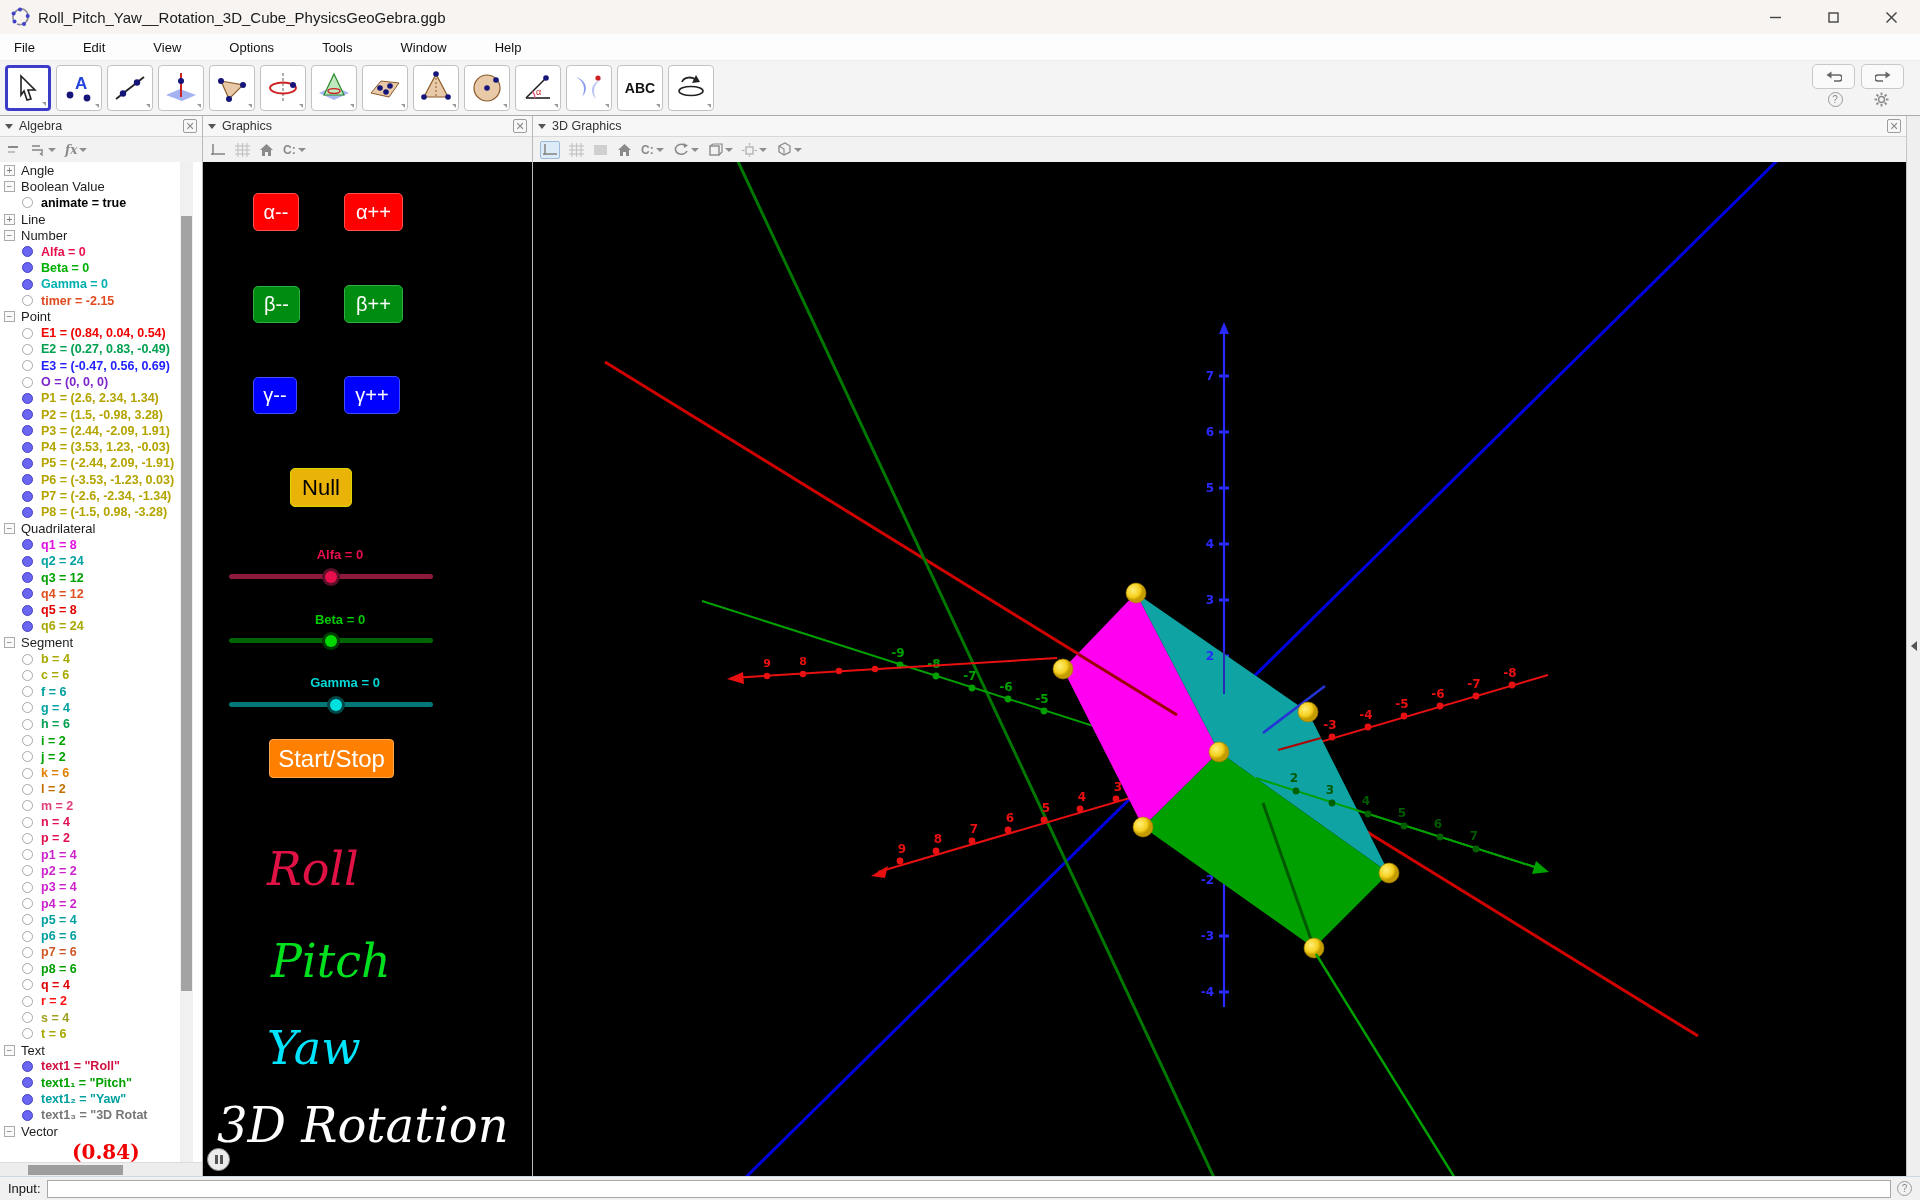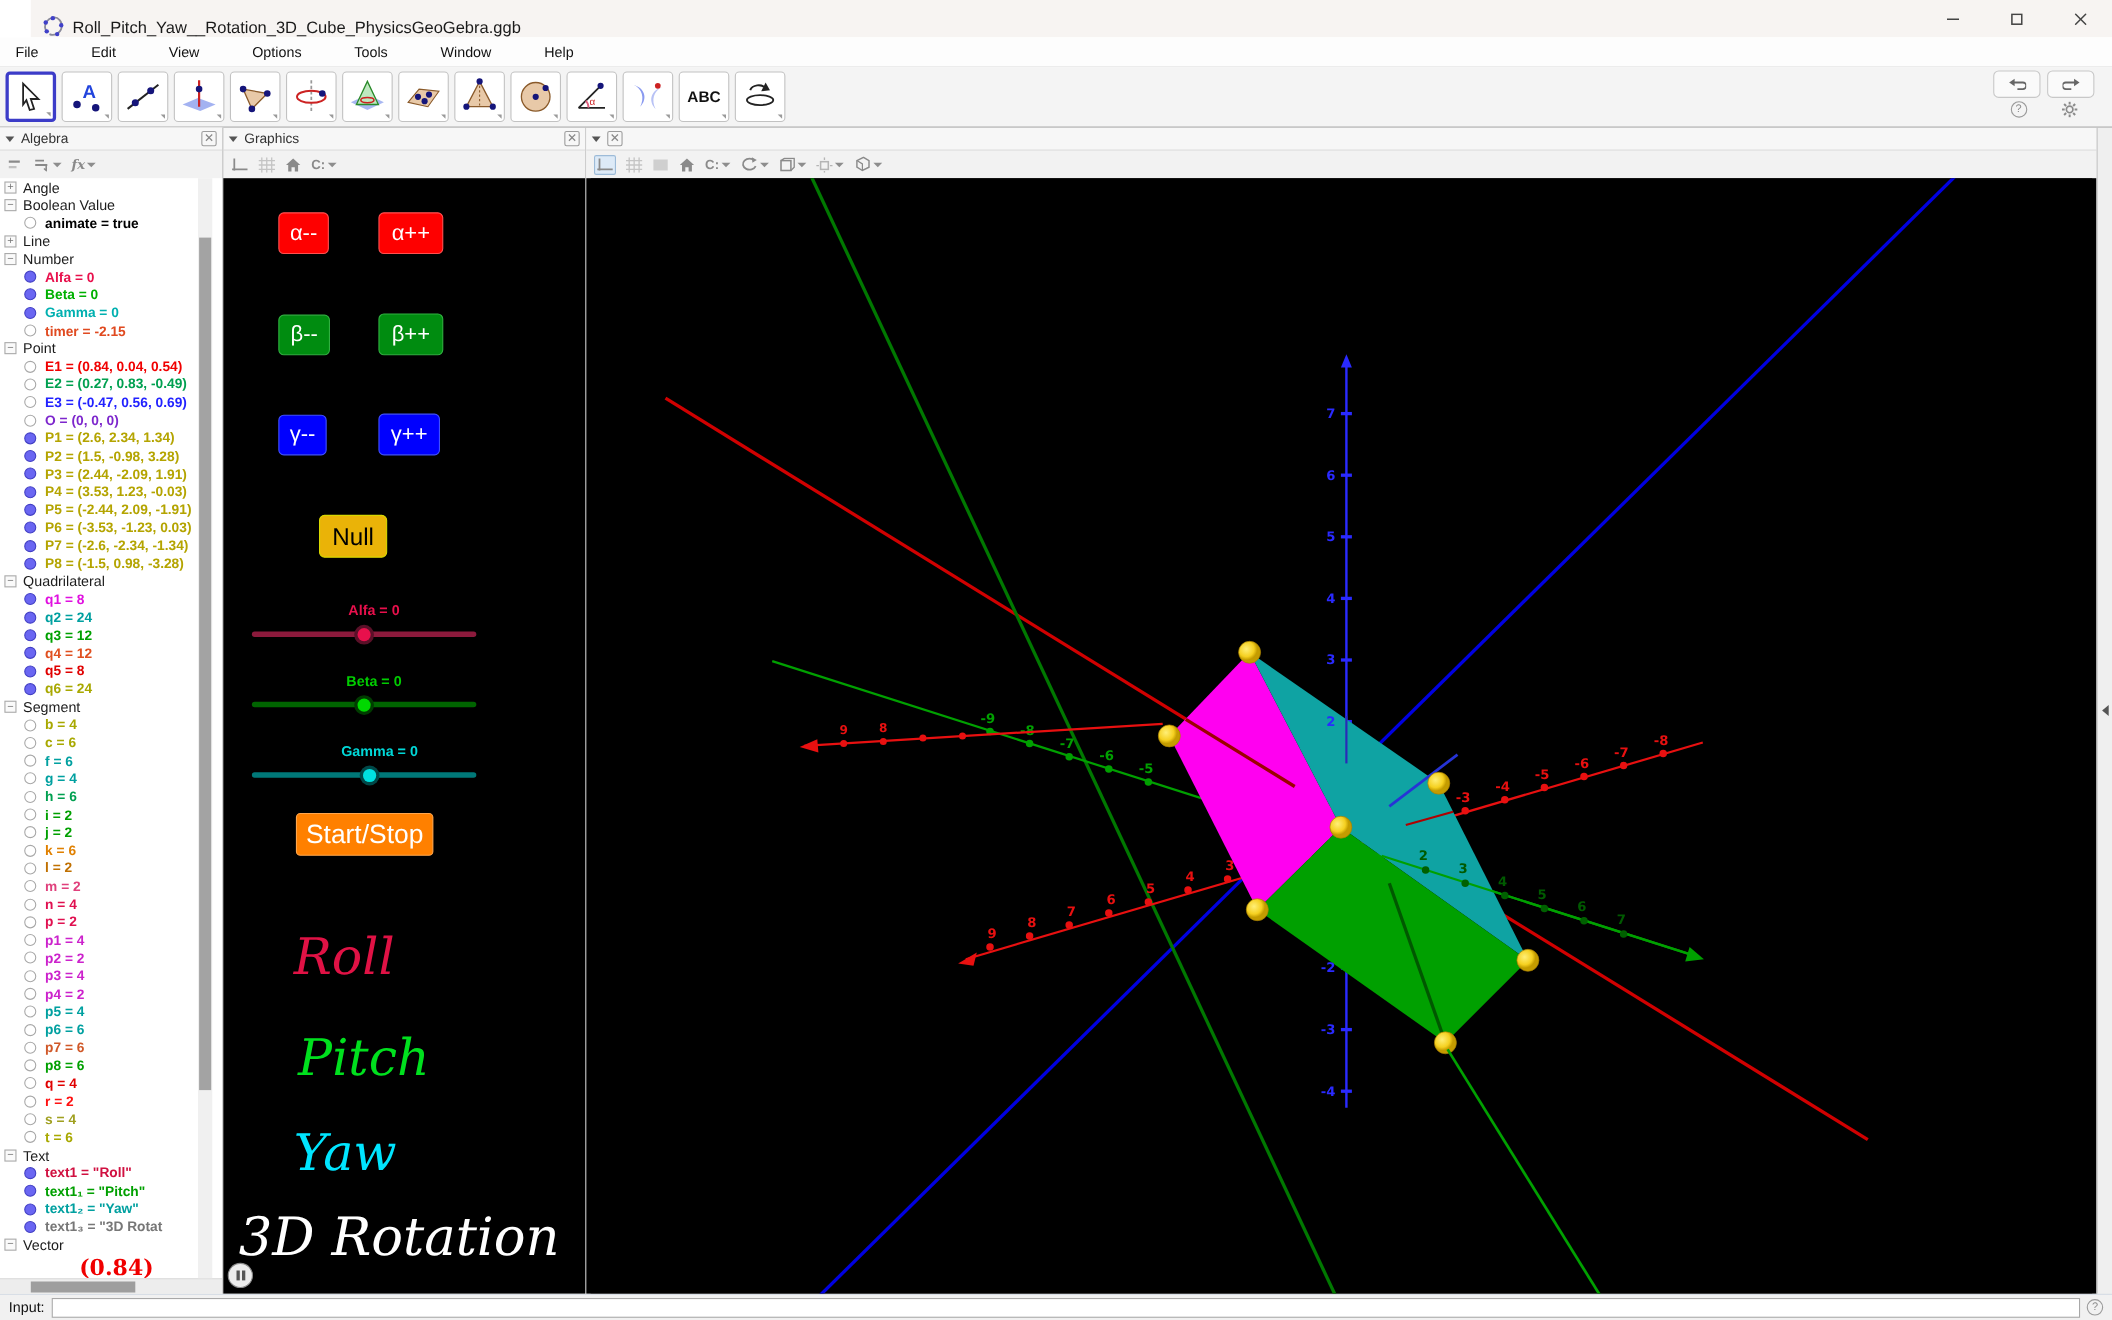--- a/index.html
+++ b/index.html
@@ -1,19 +1,19 @@
 <!DOCTYPE html>
 <html><head>
 <meta charset="utf-8">
 <style>
   * { box-sizing: border-box; margin: 0; padding: 0; }
   html,body { width:1920px; height:1200px; overflow:hidden; font-family:"Liberation Sans",sans-serif; background:#fff; }
 
   
-  .titlebar { height:34px; background:#f7f4f2; display:flex; align-items:flex-end; padding-left:10px;margin-left:28px; }
+  .titlebar { height:34px; background:#f7f4f2; display:flex; align-items:center; padding-left:10px; }
   .app-logo { width:20px; height:20px; margin-right:8px; }
   .title-text { font-size:15px; color:#1a1a1a; flex:1; }
   .win-controls { display:flex; height:34px; }
   .win-btn { width:58px; height:34px; display:flex; align-items:center; justify-content:center; }
 
   
   .menubar { height:27px; background:#fdfdfd; border-bottom:1px solid #ececec; display:flex; align-items:center; padding-left:6px;gap:32px; }
   .menu-item { font-size:13px; color:#111; padding:4px 8px; }
 
   
@@ -643,20 +643,21 @@
       <div id="pause-btn">
         <span class="pause-bar"></span>
           <span class="pause-bar"></span>
       </div>
     </div>
   </div>
 
   <div class="panel" id="g3d-panel">
     <div class="panel-header">
       <span class="ph-caret"></span>
+      <span class="ph-title">3D Graphics</span>
       <span class="ph-close">✕</span>
     </div>
     <div class="stylebar">
       <span class="sb-ico sel">
         <svg width="16" height="14" viewBox="0 0 16 14">
             <line x1="3" y1="1" x2="3" y2="12" stroke="#8a8a8a" stroke-width="1.6"></line>
             <line x1="1" y1="11" x2="15" y2="11" stroke="#8a8a8a" stroke-width="1.6"></line>
           </svg>
       </span>
       <span class="sb-ico">

